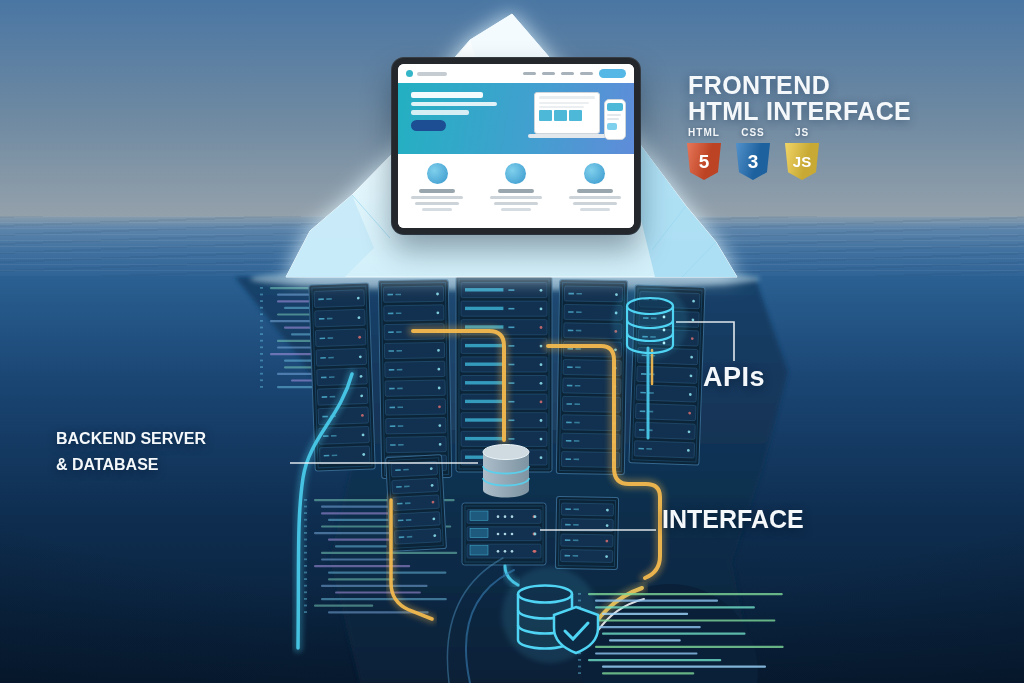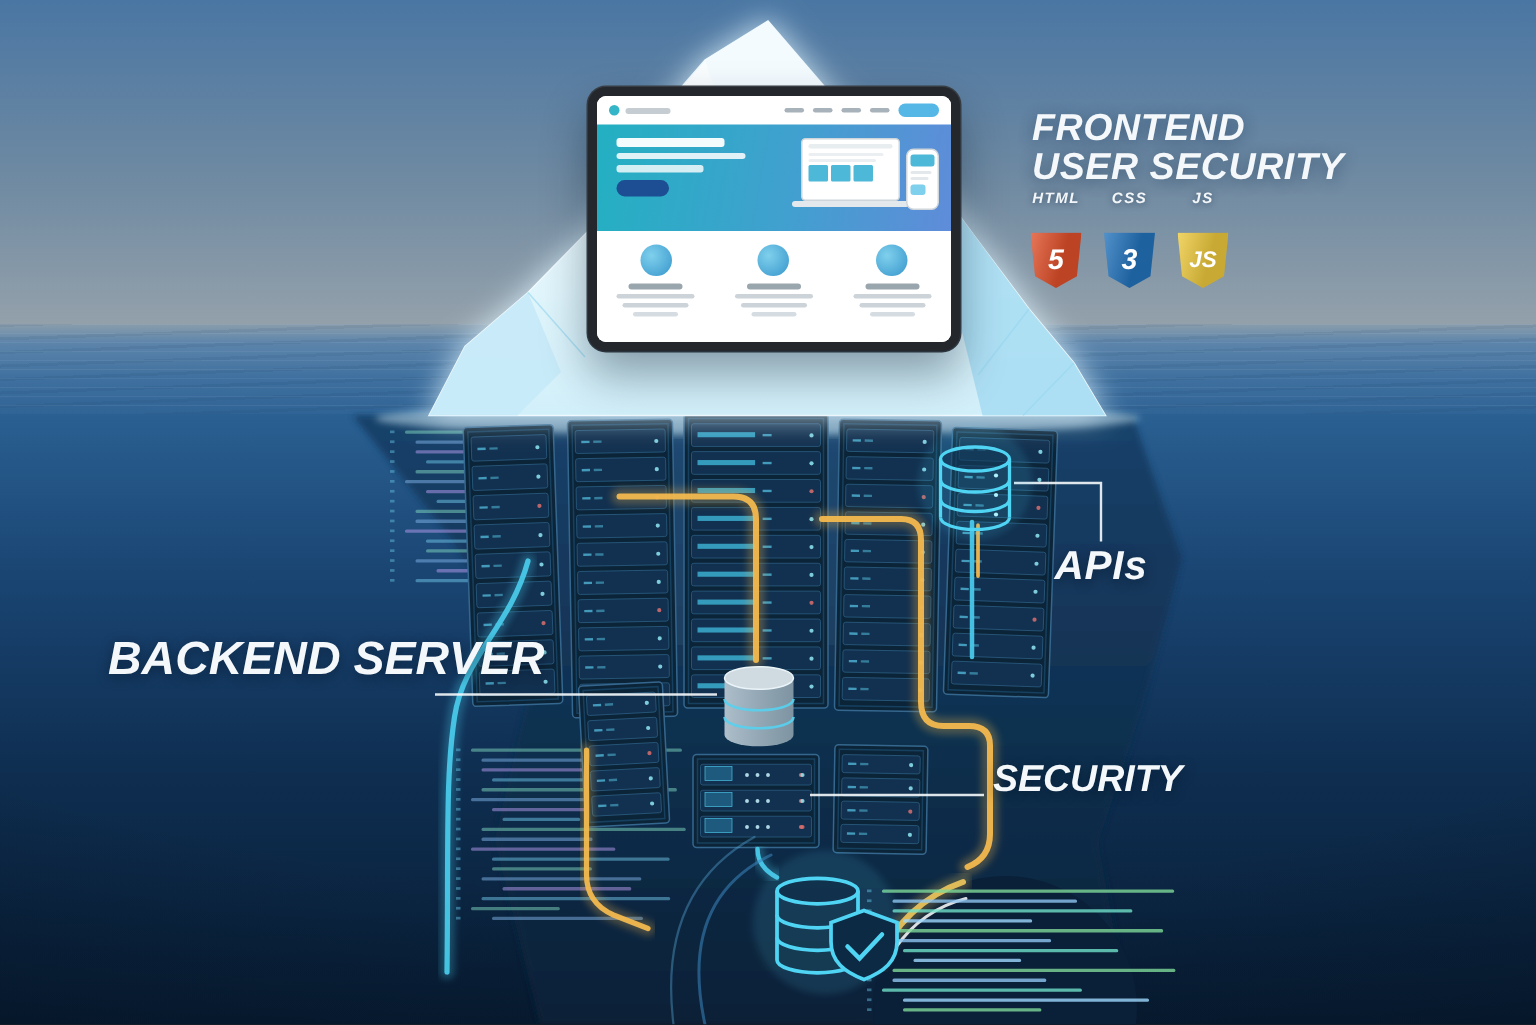--- a/index.html
+++ b/index.html
@@ -1,49 +1,49 @@
 <!DOCTYPE html>
 <html><head>
 <meta charset="utf-8">
 <style>
   html,body{margin:0;padding:0;background:#1a1f26;}
   .scene{position:relative;width:1024px;height:683px;overflow:hidden;
-         font-family:"Liberation Sans",sans-serif;font-style:italic;}
+         font-family:"Liberation Sans",sans-serif;}
   
   .sky{position:absolute;left:0;top:0;width:100%;height:218px;
        background:linear-gradient(180deg,#4a76a3 0%,#6f8aa2 55%,#94a1ab 100%);}
   .ocean{position:absolute;left:0;top:216px;width:100%;height:62px;
        background:linear-gradient(180deg,#8a9dac 0%,#5d85ab 20%,#3f709f 58%,#2f6395 100%);}
   .ocean::after{content:'';position:absolute;inset:0;
        background:repeating-linear-gradient(180deg,rgba(255,255,255,.06) 0 1px,transparent 1px 6px),
                   repeating-linear-gradient(178deg,rgba(10,40,70,.07) 0 2px,transparent 2px 9px);}
   .under{position:absolute;left:0;top:276px;width:100%;height:407px;
        background:linear-gradient(180deg,#2a6092 0%,#1a4573 26%,#0e2d4f 60%,#081e36 100%);}
   .under::after{content:'';position:absolute;inset:0;
        background:radial-gradient(120% 90% at 50% 28%,transparent 55%,rgba(3,12,24,.5) 100%);}
   .svgscene{position:absolute;inset:0;z-index:3;}
   
   .headline{position:absolute;left:688px;top:72px;z-index:5;color:#f4f8fa;
        font-size:25px;font-weight:700;letter-spacing:.4px;line-height:26px;
        text-shadow:0 2px 10px rgba(15,40,70,.45);}
   .badges{position:absolute;left:687px;top:127px;z-index:5;display:flex;gap:15px;}
-  .badge{display:flex;flex-direction:column;align-items:center;gap:17px;}
+  .badge{display:flex;flex-direction:column;align-items:center;gap:5px;}
   .badge-label{font-size:10px;font-weight:700;color:#f2f6f8;letter-spacing:1px;
        text-shadow:0 1px 4px rgba(15,40,70,.5);}
   .shield{width:34px;height:37px;display:flex;align-items:center;justify-content:center;
        clip-path:polygon(0 0,100% 0,91% 79%,50% 100%,9% 79%);
        font-weight:800;font-size:19px;color:#fff;
        background-image:linear-gradient(105deg,rgba(255,255,255,.22),rgba(0,0,0,.16) 60%);}
   .shield.html{background-color:#e0502a;}
   .shield.css{background-color:#2273bc;}
   .shield.js{background-color:#edc93d;font-size:15px;}
   .callout{position:absolute;z-index:5;color:#f4f8fa;font-weight:700;
        text-shadow:0 2px 8px rgba(5,20,40,.55);}
   .co-apis{left:703px;top:362px;font-size:27px;letter-spacing:.5px;}
-  .co-backend{left:72px;top:426px;font-size:31px;line-height:26px;}
+  .co-backend{left:56px;top:426px;font-size:16px;line-height:26px;}
   .co-security{left:662px;top:506px;font-size:25px;line-height:26px;}
   
   .tablet{position:absolute;left:392px;top:58px;width:236px;height:164px;z-index:5;
        background:#24282d;border-radius:12px;padding:6px;
        box-shadow:0 16px 30px rgba(8,30,50,.4),0 0 0 1px #3a3f45;}
   .screen{width:100%;height:100%;background:#fff;border-radius:6px;overflow:hidden;
        display:flex;flex-direction:column;}
   .site-head{height:19px;display:flex;align-items:center;padding:0 8px;gap:4px;background:#fff;}
   .logo-dot{width:7px;height:7px;border-radius:50%;background:#35b6c8;}
   .bar{border-radius:2px;display:block;}
@@ -547,44 +547,45 @@
       <polygon points="286,277 310,231 352,195 398,148 430,86 470,40 512,14 549,57 590,97 614,109 650,158 686,206 716,242 737,277" fill="url(#iceg)" stroke="#f0fafe" stroke-width="1"></polygon>
       <polygon points="614,109 686,206 716,242 737,277 655,277" fill="#a6dcf2" opacity=".85"></polygon>
       <polygon points="286,277 310,231 352,195 374,248 345,277" fill="#c6eaf8" opacity=".9"></polygon>
       <polygon points="470,40 512,14 549,57 522,92 480,71" fill="#f2fbff" opacity=".95"></polygon>
       <path d="M430,86 L404,148 M352,195 L390,238 M686,206 L652,250 M716,242 L682,277" stroke="rgba(150,215,240,.65)" stroke-width="1" fill="none"></path>
     </g>
   </svg>
 
   <div class="headline">
     <div>FRONTEND</div>
-    <div>USER SECURITY</div>
+    <div>HTML INTERFACE</div>
   </div>
 
   <div class="badges">
     <div class="badge">
       <span class="badge-label">HTML</span>
       <span class="shield html">5</span>
     </div>
     <div class="badge">
       <span class="badge-label">CSS</span>
       <span class="shield css">3</span>
     </div>
     <div class="badge">
       <span class="badge-label">JS</span>
       <span class="shield js">JS</span>
     </div>
   </div>
 
   <div class="callout co-apis">APIs</div>
   <div class="callout co-backend">
     <div>BACKEND SERVER</div>
+    <div>&amp; DATABASE</div>
   </div>
   <div class="callout co-security">
-    <div>SECURITY</div>
+    <div>INTERFACE</div>
   </div>
 
   <div class="tablet">
     <div class="screen">
       <div class="site-head">
         <span class="logo-dot"></span>
         <span class="bar" style="width:30px;height:4px;background:#c5cdd3"></span>
         <span class="site-nav">
           <span class="bar" style="width:13px;height:3px;background:#a8b2ba"></span>
           <span class="bar" style="width:13px;height:3px;background:#a8b2ba"></span>

